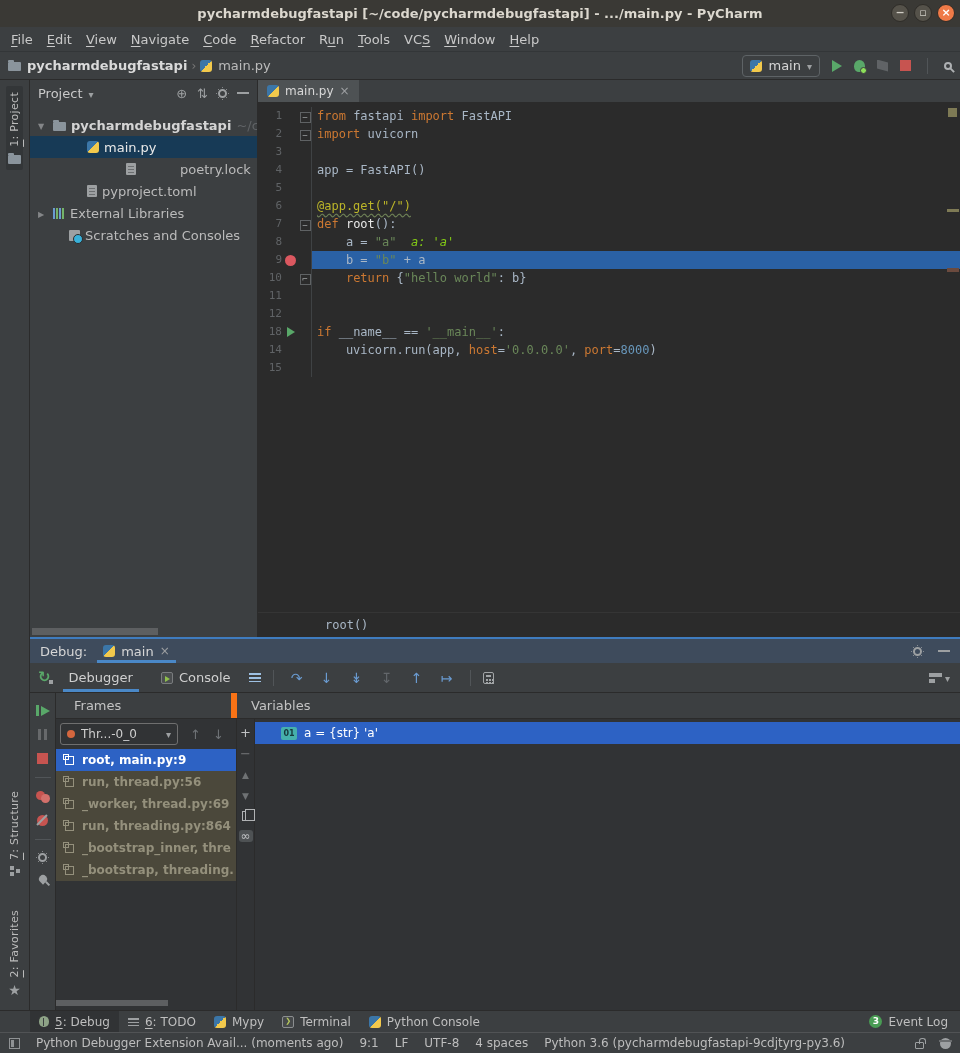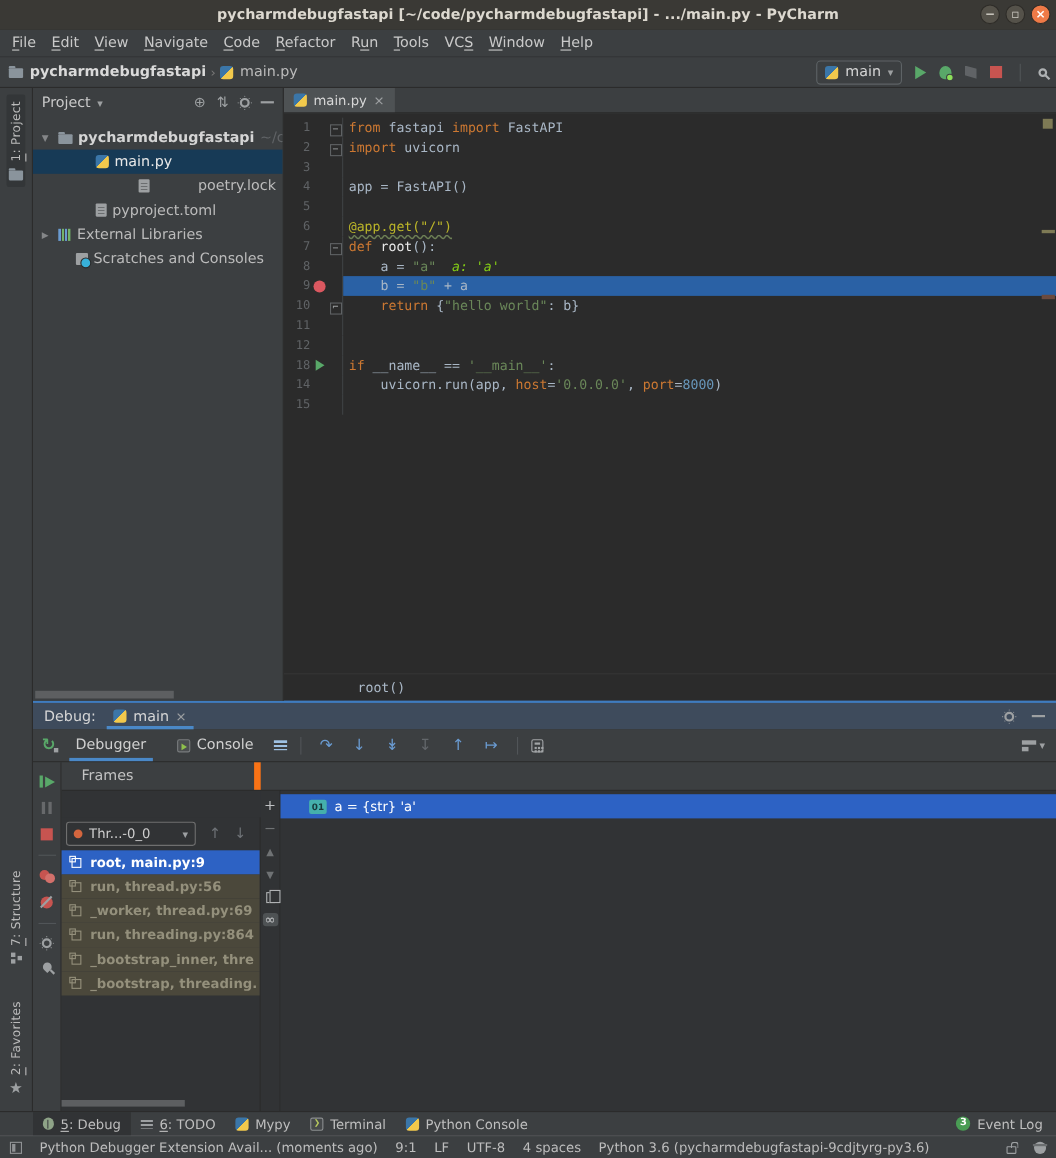--- a/index.html
+++ b/index.html
@@ -166,21 +166,21 @@
   .step { font-size:14px; color:#6a9bd1; width:22px; text-align:center; }
   .step.disabled { color:#63676b; }
   .debug-lower { flex:1; display:flex; min-height:0; }
   .dbg-left { width:26px; background:#3c3f41; border-right:1px solid #2b2b2b; display:flex; flex-direction:column; align-items:center; padding-top:12px; gap:13px; }
   .dbg-left .hsep { width:16px; height:1px; background:#515558; }
   .dbg-main { flex:1; display:flex; flex-direction:column; min-width:0; }
   .dbg-headers { height:26px; background:#3c3f41; border-bottom:1px solid #2b2b2b; display:flex; color:#c3c3c3; }
   .dbg-headers .h-frames { width:181px; padding-left:18px; display:flex; align-items:center; border-right:6px solid #f97316; }
   .dbg-headers .h-vars { flex:1; padding-left:14px; display:flex; align-items:center; }
   .dbg-body { flex:1; display:flex; min-height:0; }
-  .frames-panel { width:181px; background:#313335; border-right:1px solid #2b2b2b; position:relative;margin-top:24px; }
+  .frames-panel { width:181px; background:#313335; border-right:1px solid #2b2b2b; position:relative; }
   .thread-row { height:30px; display:flex; align-items:center; padding-left:4px; gap:12px; }
   .thread-combo { width:118px; height:22px; border:1px solid #6f6f6f; border-radius:3px; display:flex; align-items:center; gap:6px; padding:0 6px; color:#cfcfcf; font-size:12px; }
   .thread-dot { width:8px; height:8px; border-radius:50%; background:#d4663e; flex:none; }
   .frame-nav { color:#6f7377; font-size:13px; }
   .frame-row { height:22px; display:flex; align-items:center; padding-left:9px; gap:8px; font-size:12px; color:#c7c7c7; white-space:nowrap; overflow:hidden; background:#313335;font-weight:bold; }
   .frame-row.selected { background:#2d62c4; color:#fff; }
   .frame-row.library { background:#4b483b; color:#94907c; }
   .frames-hscroll { position:absolute; bottom:4px; left:0; width:112px; height:6px; background:#5d5f61; }
   .watch-col { width:18px; background:#313335; border-right:1px solid #2b2b2b; display:flex; flex-direction:column; align-items:center; padding-top:8px; gap:9px; font-size:13px; }
   .wi { color:#c0c2c4; line-height:12px; }
@@ -502,20 +502,21 @@
           <span class="hsep"></span>
           <span class="ic ic-bps"></span>
           <span class="ic ic-mute"></span>
           <span class="hsep"></span>
           <span class="ic ic-gear"></span>
           <span class="ic ic-pin"></span>
         </div>
         <div class="dbg-main">
           <div class="dbg-headers">
             <span class="h-frames">Frames</span>
+            <span class="h-vars">Variables</span>
           </div>
           <div class="dbg-body">
             <div class="frames-panel">
               <div class="thread-row">
                 <span class="thread-combo">
                   <span class="thread-dot"></span>
                   <span style="flex:1; overflow:hidden;">Thr...-0_0</span>
                   <span class="caret-down"></span>
                 </span>
                 <span class="frame-nav">↑</span>

